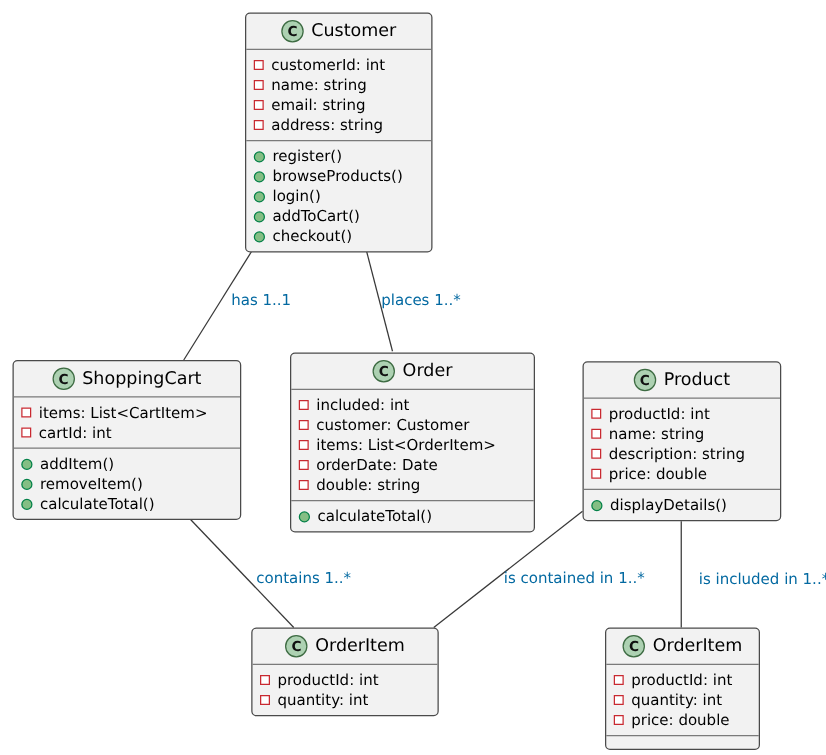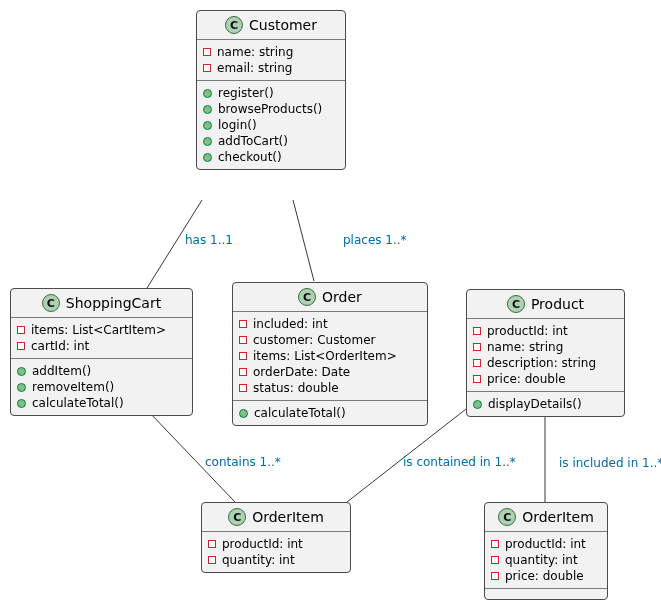--- a/index.html
+++ b/index.html
@@ -97,26 +97,34 @@
   </svg>
 
   <div class="uml-class" style="left:196px; top:10px; width:150px;">
     <div class="cls-header">
       <span class="c-circle">C</span>
       <span>Customer</span>
     </div>
     <div class="compartment">
       <div class="member-row">
           <span class="field-icon"></span>
+          <span>customerId: int</span>
+        </div>
+      <div class="member-row">
+          <span class="field-icon"></span>
           <span>name: string</span>
         </div>
       <div class="member-row">
           <span class="field-icon"></span>
           <span>email: string</span>
         </div>
+      <div class="member-row">
+          <span class="field-icon"></span>
+          <span>address: string</span>
+        </div>
     </div>
     <div class="compartment">
       <div class="member-row">
           <span class="method-icon"></span>
           <span>register()</span>
         </div>
       <div class="member-row">
           <span class="method-icon"></span>
           <span>browseProducts()</span>
         </div>
@@ -183,21 +191,21 @@
       <div class="member-row">
           <span class="field-icon"></span>
           <span>items: List&lt;OrderItem&gt;</span>
         </div>
       <div class="member-row">
           <span class="field-icon"></span>
           <span>orderDate: Date</span>
         </div>
       <div class="member-row">
           <span class="field-icon"></span>
-          <span>status: double</span>
+          <span>double: string</span>
         </div>
     </div>
     <div class="compartment">
       <div class="member-row">
           <span class="method-icon"></span>
           <span>calculateTotal()</span>
         </div>
     </div>
   </div>
 
@@ -265,18 +273,18 @@
         </div>
       <div class="member-row">
           <span class="field-icon"></span>
           <span>price: double</span>
         </div>
     </div>
     <div class="compartment empty"></div>
   </div>
 
   <div class="edge-label" style="left:185px; top:233px;">has 1..1</div>
-  <div class="edge-label" style="left:305px; top:233px;margin-left:38px;">places 1..*</div>
+  <div class="edge-label" style="left:305px; top:233px;">places 1..*</div>
   <div class="edge-label" style="left:205px; top:455px;">contains 1..*</div>
   <div class="edge-label" style="left:403px; top:455px;">is contained in 1..*</div>
   <div class="edge-label" style="left:546px; top:456px;margin-left:13px;">is included in 1..*</div>
 
 </div>
 
 </body></html>

